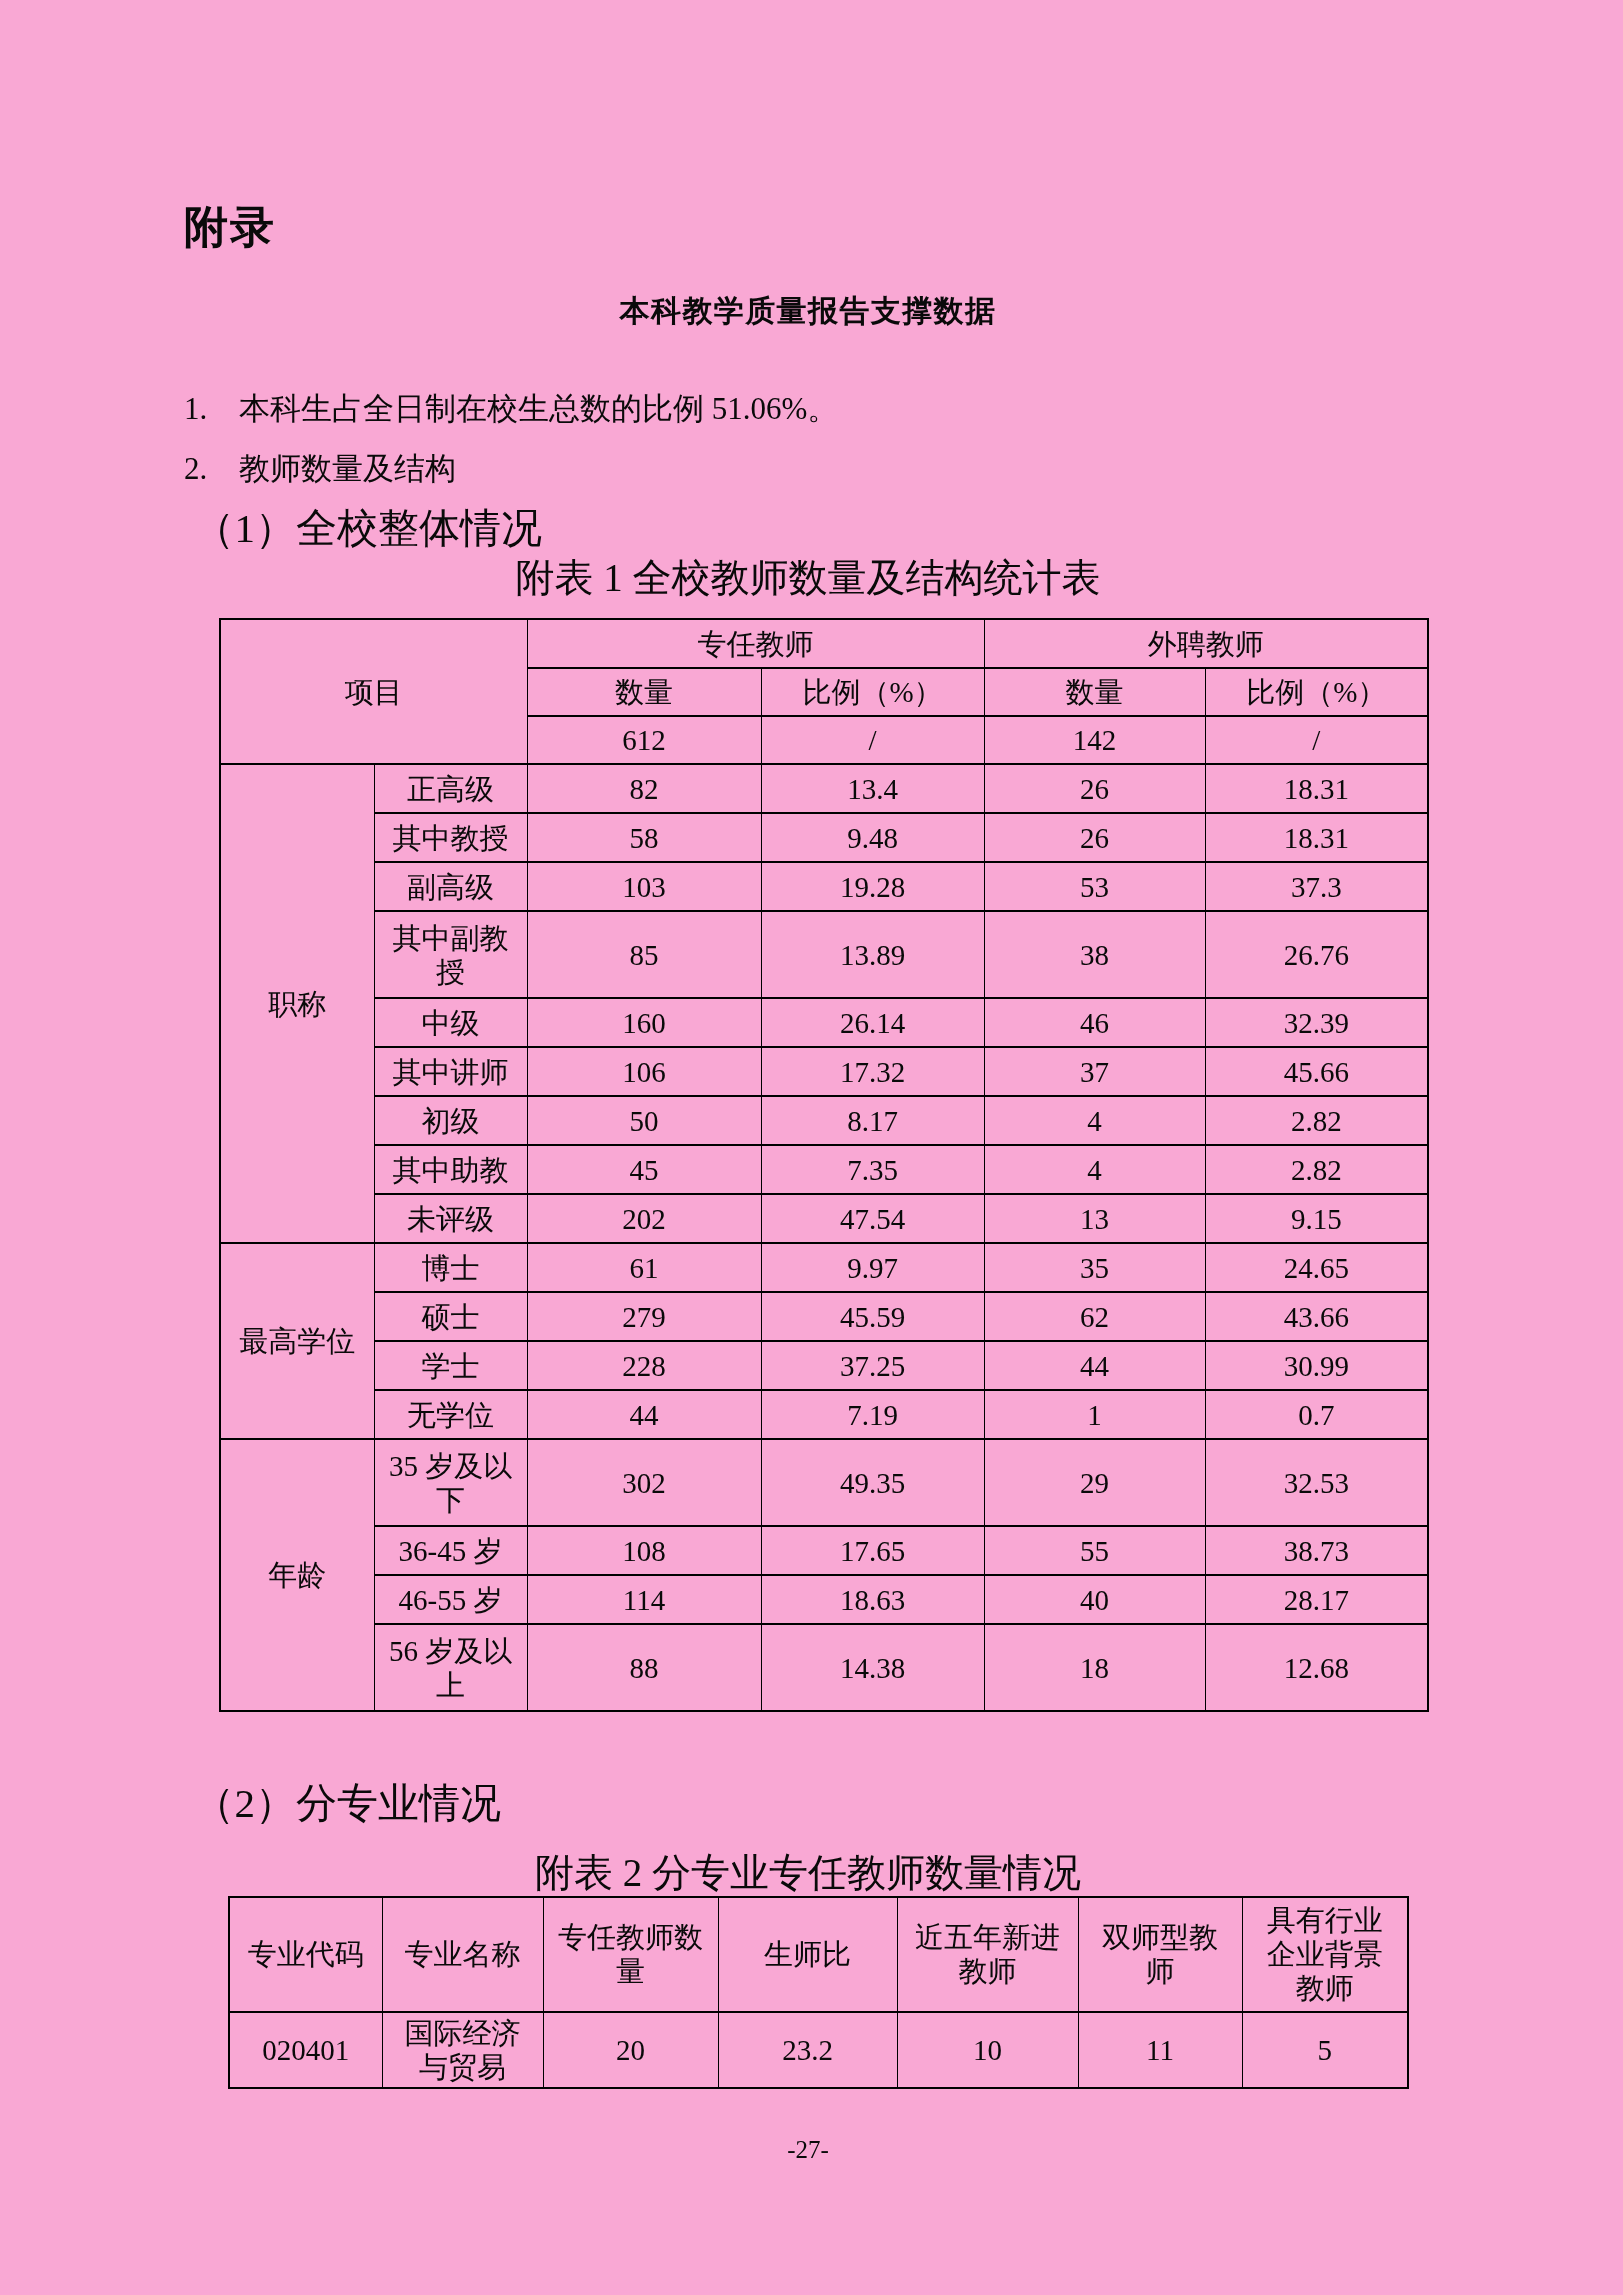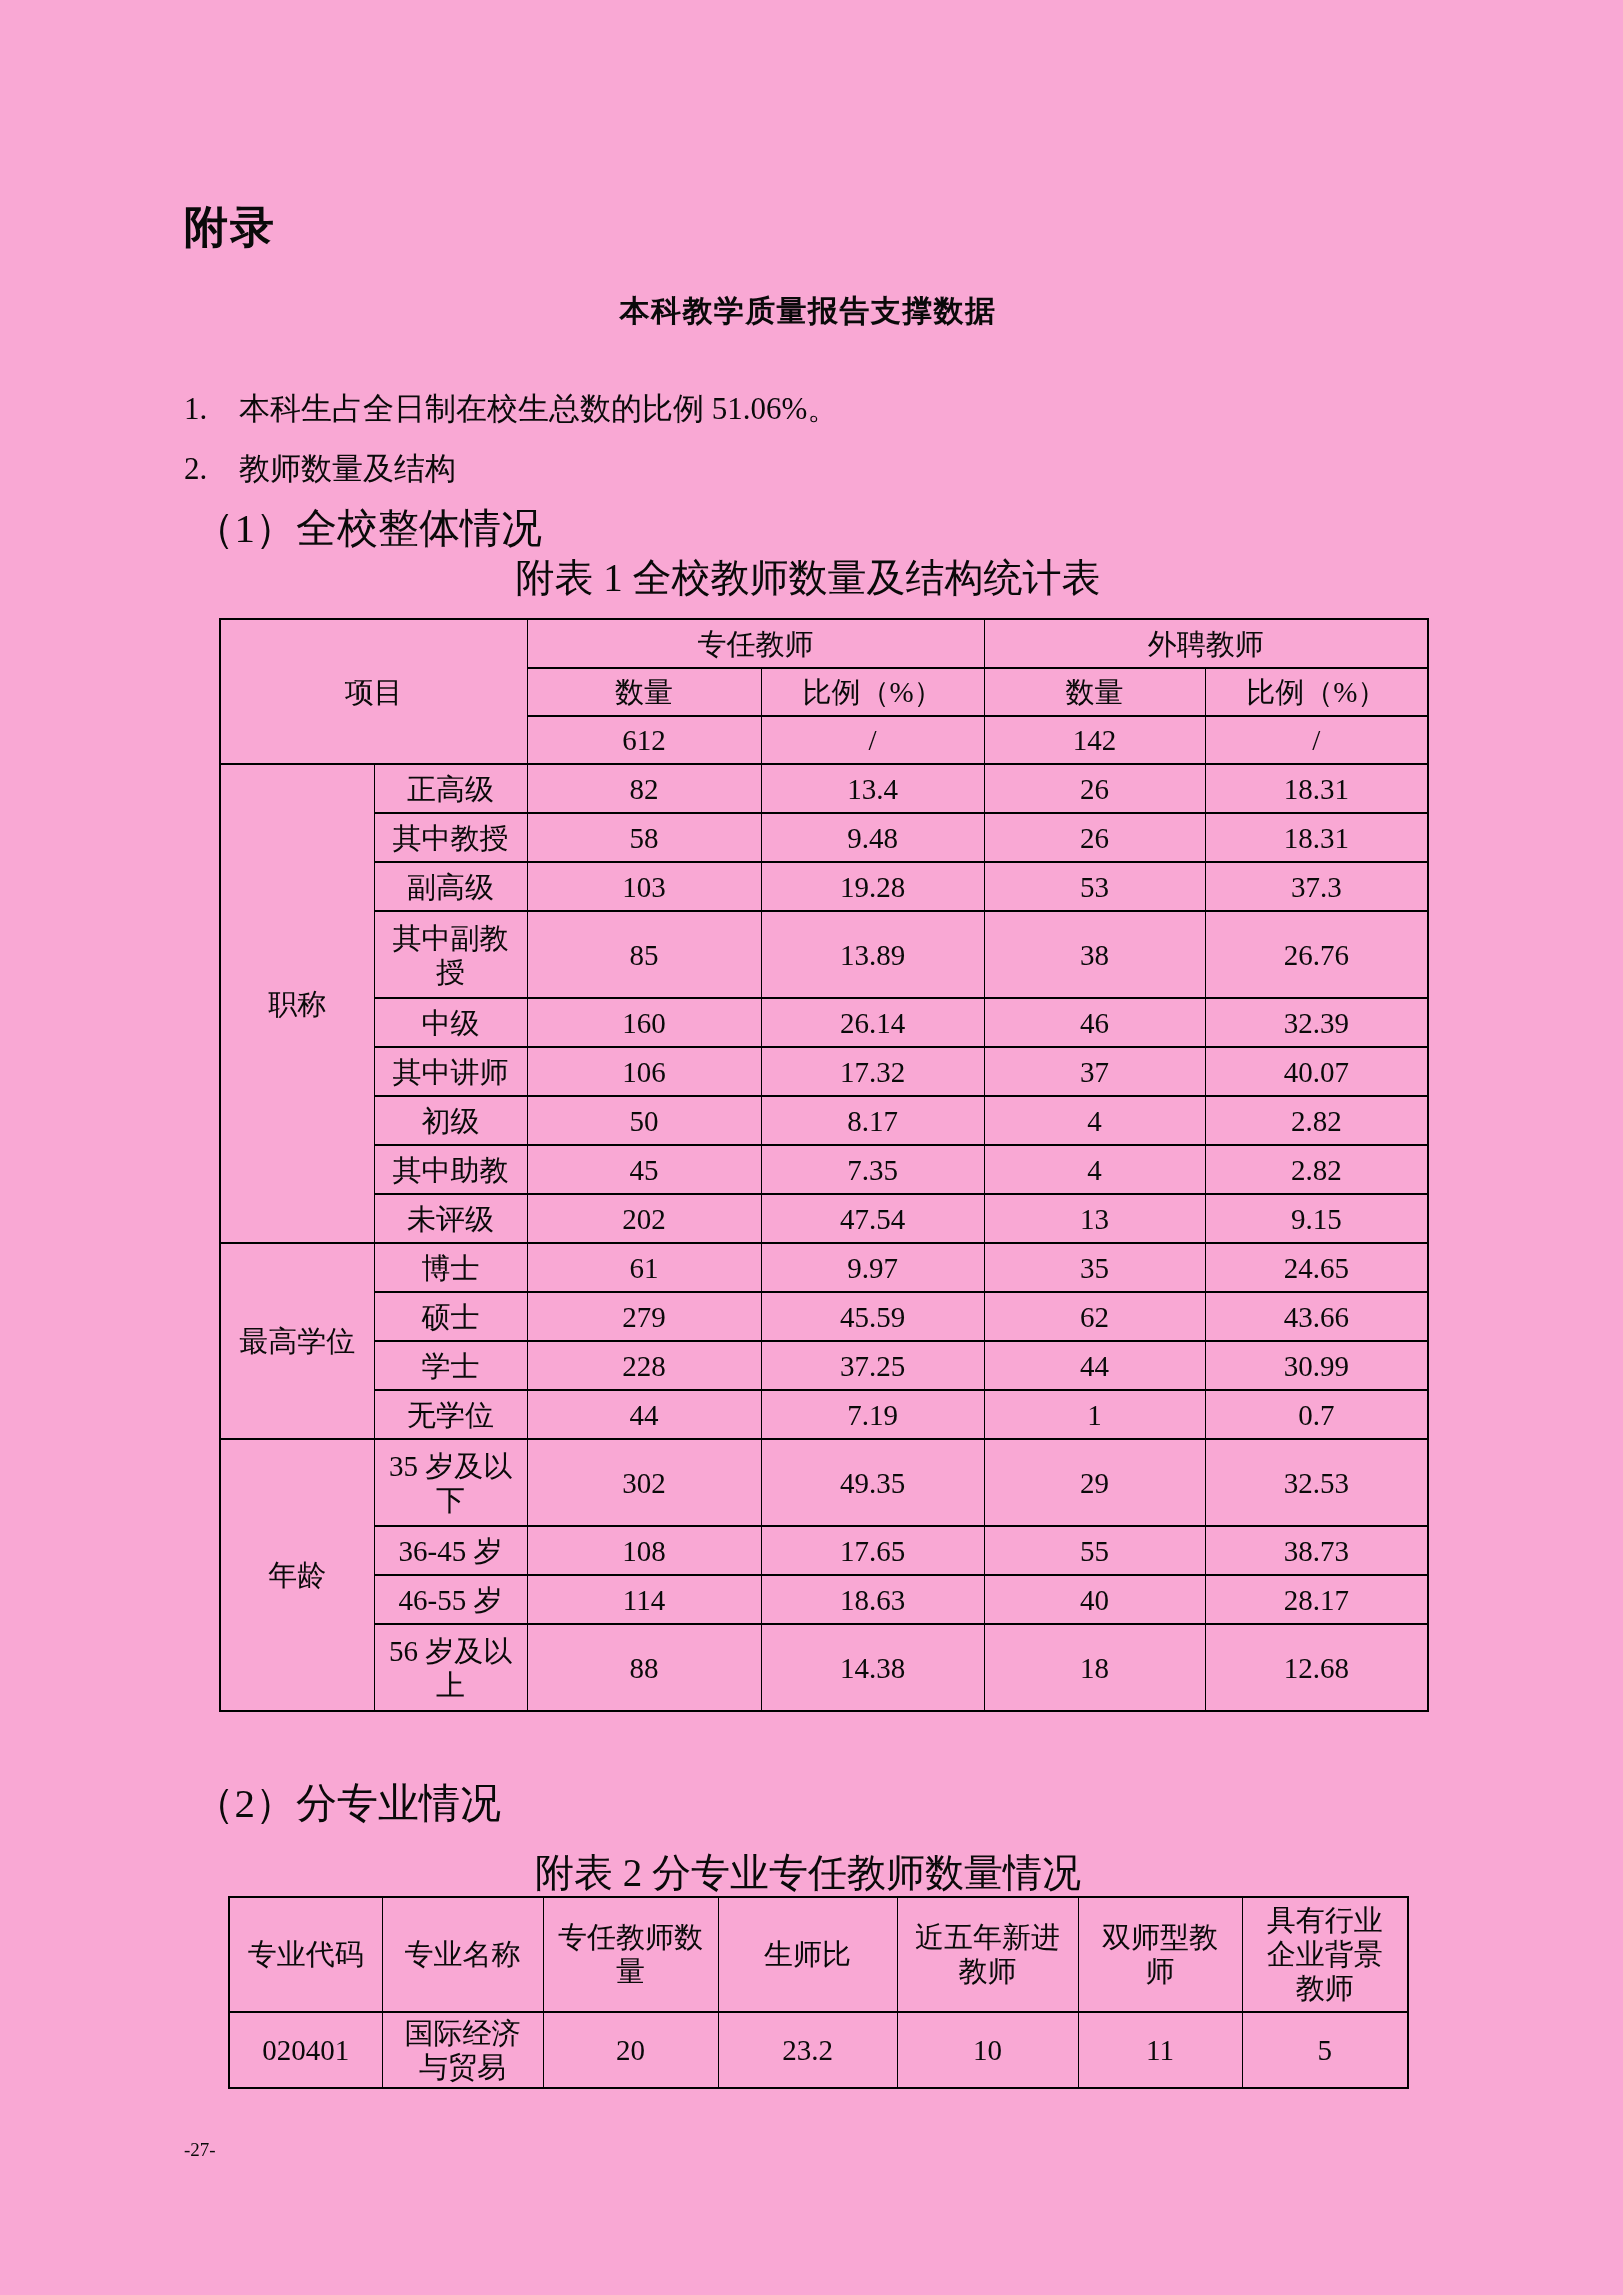--- a/index.html
+++ b/index.html
@@ -35,21 +35,21 @@
   }
   .t1 { width:1208px; margin-left:35px; margin-top:23px; border:2.7px solid #000; }
   .t2 { width:1178px; margin-left:44px; margin-top:5.5px;  border:2.7px solid #000; }
   tr.hr1 { height:49px; }
   tr.hr2 { height:48px; }
   tr.hr3 { height:48px; }
   tr.r    { height:49px; }
   tr.tall { height:87px; }
   tr.t2h  { height:115px; }
   tr.t2r  { height:76px; }
-  .pageno { text-align:left; font-size:19px; line-height:34px; margin-top:44px; }
+  .pageno { text-align:center; font-size:25px; line-height:34px; margin-top:44px; }
 </style>
 </head>
 <body>
 
 <div class="page">
 
   <div class="h-appendix">附录</div>
 
   <div class="doc-title">本科教学质量报告支撑数据</div>
 
@@ -128,21 +128,21 @@
         <td>160</td>
         <td>26.14</td>
         <td>46</td>
         <td>32.39</td>
       </tr>
       <tr class="r">
         <td>其中讲师</td>
         <td>106</td>
         <td>17.32</td>
         <td>37</td>
-        <td>40.07</td>
+        <td>45.66</td>
       </tr>
       <tr class="r">
         <td>初级</td>
         <td>50</td>
         <td>8.17</td>
         <td>4</td>
         <td>2.82</td>
       </tr>
       <tr class="r">
         <td>其中助教</td>

